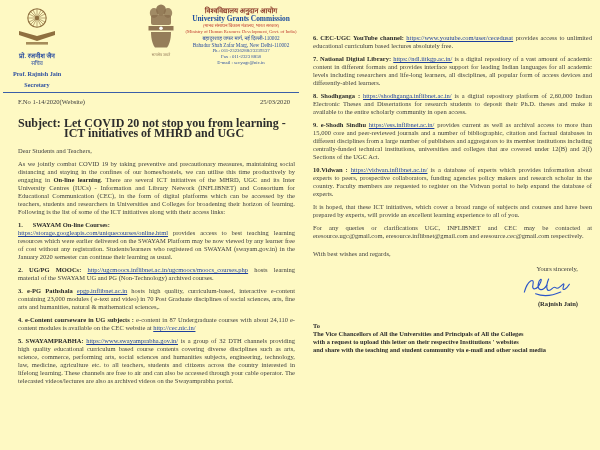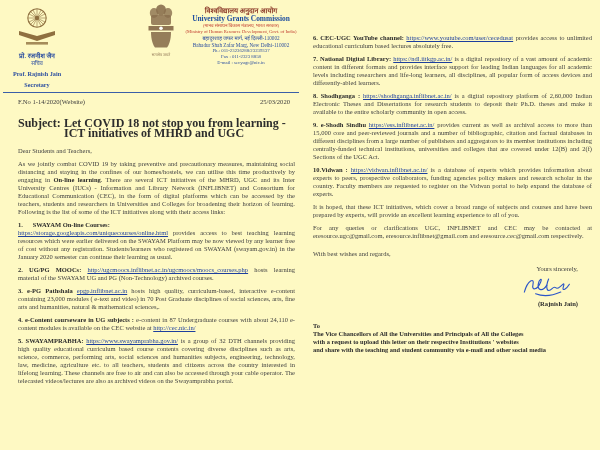--- a/index.html
+++ b/index.html
@@ -120,21 +120,21 @@
 
     <div class="meta-row">
       <span>F.No 1-14/2020(Website)</span>
       <span>25/03/2020</span>
     </div>
 
     <div class="content">
 
       <div class="subject">
         <span class="subject-label">Subject:</span>
-        <span>Let COVID 18 not stop you from learning - ICT initiatives of MHRD and UGC</span>
+        <span>Let COVID 20 not stop you from learning - ICT initiatives of MHRD and UGC</span>
       </div>
 
       <p class="salutation">Dear Students and Teachers,</p>
 
       <p><span>As we jointly combat COVID 19 by taking preventive and precautionary measures, maintaining social distancing and staying in the confines of our homes/hostels, we can utilise this time productively by engaging in </span><b class="head">On-line learning</b><span>. There are several ICT initiatives of the MHRD, UGC and its Inter University Centres (IUCs) - Information and Library Network (INFLIBNET) and Consortium for Educational Communication (CEC), in the form of digital platforms which can be accessed by the teachers, students and researchers in Universities and Colleges for broadening their horizon of learning.  Following is the list of some of the ICT initiatives along with their access links:</span></p>
 
       <p><b class="head block">1.      SWAYAM On-line Courses:</b><span class="lnk">https://storage.googleapis.com/uniquecourses/online.html</span><span>  provides access to  best teaching learning resources which were earlier delivered on the SWAYAM Platform may be now viewed by any learner free of cost without any registration. Students/learners who registered on SWAYAM (swayam.gov.in) in the January 2020 semester can continue their learning as usual.</span></p>
 
       <p><b class="head">2. UG/PG MOOCs: </b><span class="lnk">http://ugcmoocs.inflibnet.ac.in/ugcmoocs/moocs_courses.php</span><span>  hosts learning material  of the SWAYAM UG and PG  (Non-Technology) archived courses.</span></p>
 

